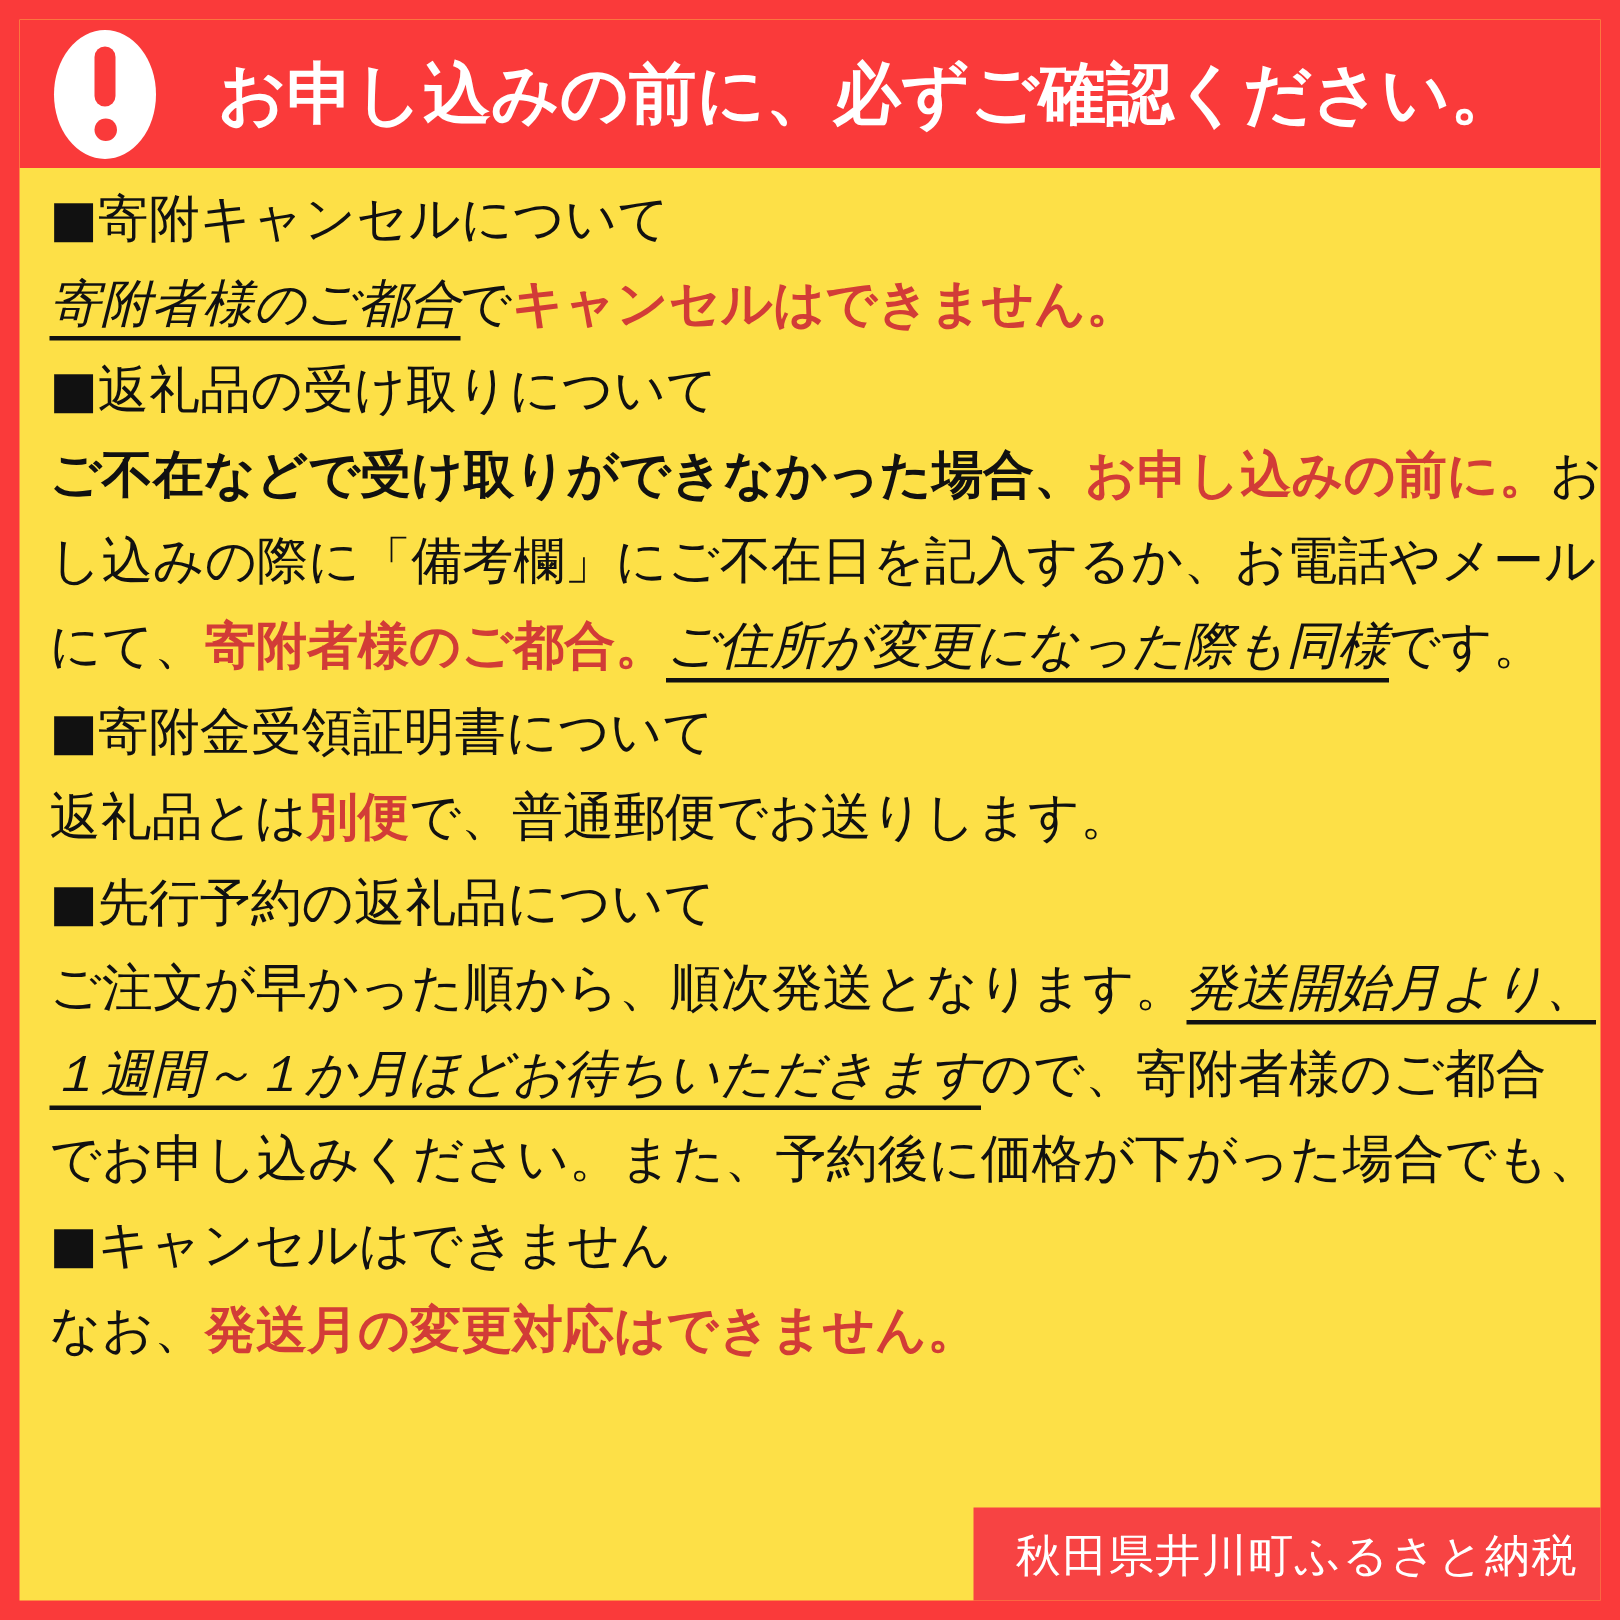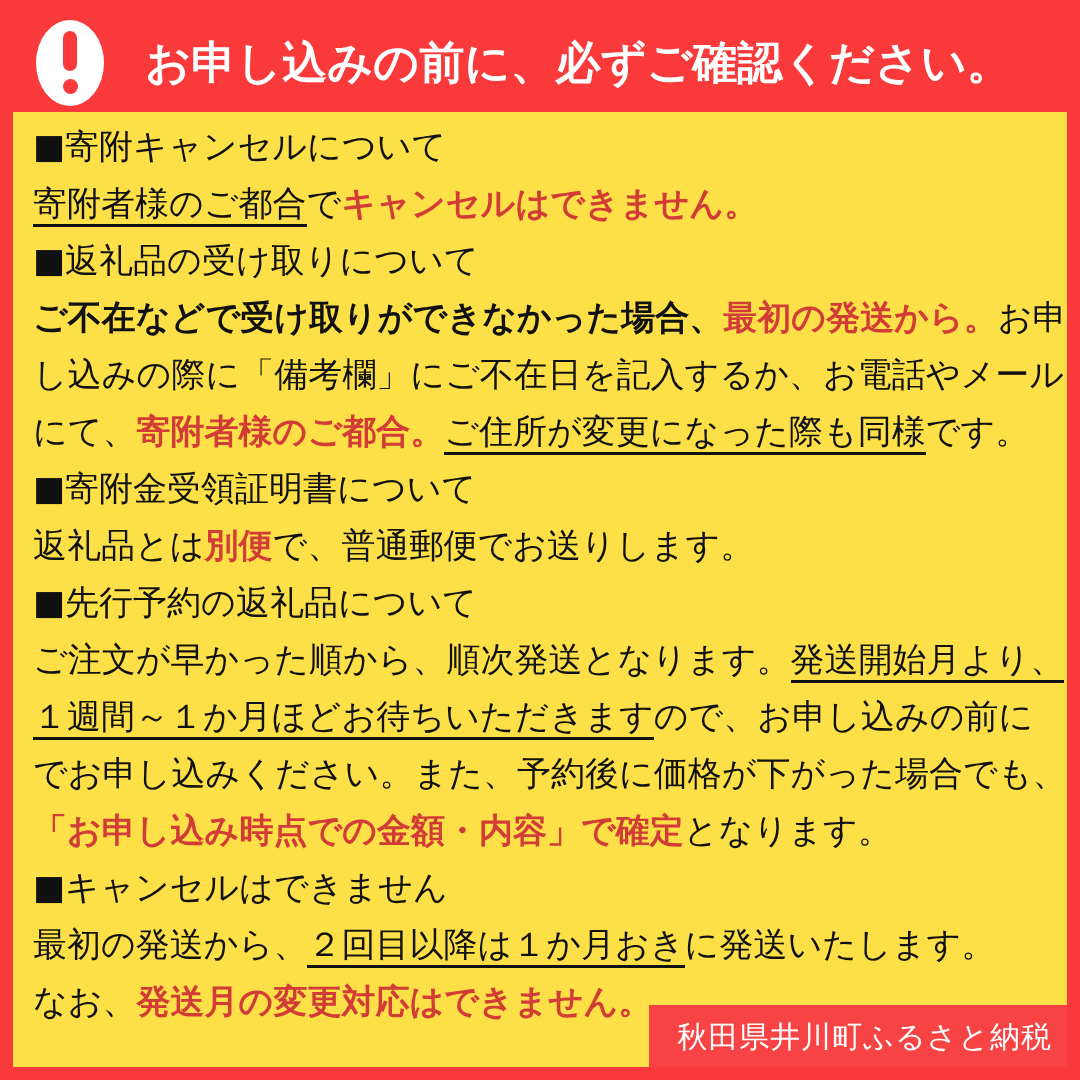--- a/index.html
+++ b/index.html
@@ -48,21 +48,21 @@
     padding:6px 18px 0 20px;
     font-size:34px;
     line-height:57px;
     color:var(--ink);
     white-space:nowrap;
   }
   .line{height:57px;}
   .seg-plain{}
   .seg-bold{font-weight:700;}
   .seg-red{color:var(--text-red);font-weight:700;}
-  .seg-underline{border-bottom:3px solid var(--ink);padding-bottom:1px;}
+  .seg-underline{border-bottom:3px solid var(--ink);padding-bottom:1px;font-style:italic;}
   
   .footer-badge{
     position:absolute;
     right:-13px;bottom:-13px;
     height:75px;
     min-width:428px;
     background:#f74343;
     color:#ffffff;
     font-weight:400;
     font-size:30px;
@@ -82,30 +82,28 @@
       <div class="warn-bar"></div>
       <div class="warn-dot"></div>
     </div>
     <div class="header-title">お申し込みの前に、必ずご確認ください。</div>
   </div>
 
   <div class="notice-body">
       <div class="line"><span class="seg-plain">■寄附キャンセルについて</span></div>
       <div class="line"><span class="seg-underline">寄附者様のご都合</span><span class="seg-plain">で</span><span class="seg-red">キャンセルはできません。</span></div>
       <div class="line"><span class="seg-plain">■返礼品の受け取りについて</span></div>
-      <div class="line"><span class="seg-bold">ご不在などで受け取りができなかった場合、</span><span class="seg-red">最初の発送から。</span><span class="seg-plain">お申</span></div>
+      <div class="line"><span class="seg-bold">ご不在などで受け取りができなかった場合、</span><span class="seg-red">お申し込みの前に。</span><span class="seg-plain">お申</span></div>
       <div class="line"><span class="seg-plain">し込みの際に「備考欄」にご不在日を記入するか、お電話やメール</span></div>
       <div class="line"><span class="seg-plain">にて、</span><span class="seg-red">寄附者様のご都合。</span><span class="seg-underline">ご住所が変更になった際も同様</span><span class="seg-plain">です。</span></div>
       <div class="line"><span class="seg-plain">■寄附金受領証明書について</span></div>
       <div class="line"><span class="seg-plain">返礼品とは</span><span class="seg-red">別便</span><span class="seg-plain">で、普通郵便でお送りします。</span></div>
       <div class="line"><span class="seg-plain">■先行予約の返礼品について</span></div>
       <div class="line"><span class="seg-plain">ご注文が早かった順から、順次発送となります。</span><span class="seg-underline">発送開始月より、</span></div>
-      <div class="line"><span class="seg-underline">１週間～１か月ほどお待ちいただきます</span><span class="seg-plain">ので、お申し込みの前に</span></div>
+      <div class="line"><span class="seg-underline">１週間～１か月ほどお待ちいただきます</span><span class="seg-plain">ので、寄附者様のご都合</span></div>
       <div class="line"><span class="seg-plain">でお申し込みください。また、予約後に価格が下がった場合でも、</span></div>
-      <div class="line"><span class="seg-red">「お申し込み時点での金額・内容」で確定</span><span class="seg-plain">となります。</span></div>
       <div class="line"><span class="seg-plain">■キャンセルはできません</span></div>
-      <div class="line"><span class="seg-plain">最初の発送から、</span><span class="seg-underline">２回目以降は１か月おき</span><span class="seg-plain">に発送いたします。</span></div>
       <div class="line"><span class="seg-plain">なお、</span><span class="seg-red">発送月の変更対応はできません。</span></div>
     </div>
 
   <div class="footer-badge">秋田県井川町ふるさと納税</div>
 
 </div>
 
 </body></html>

